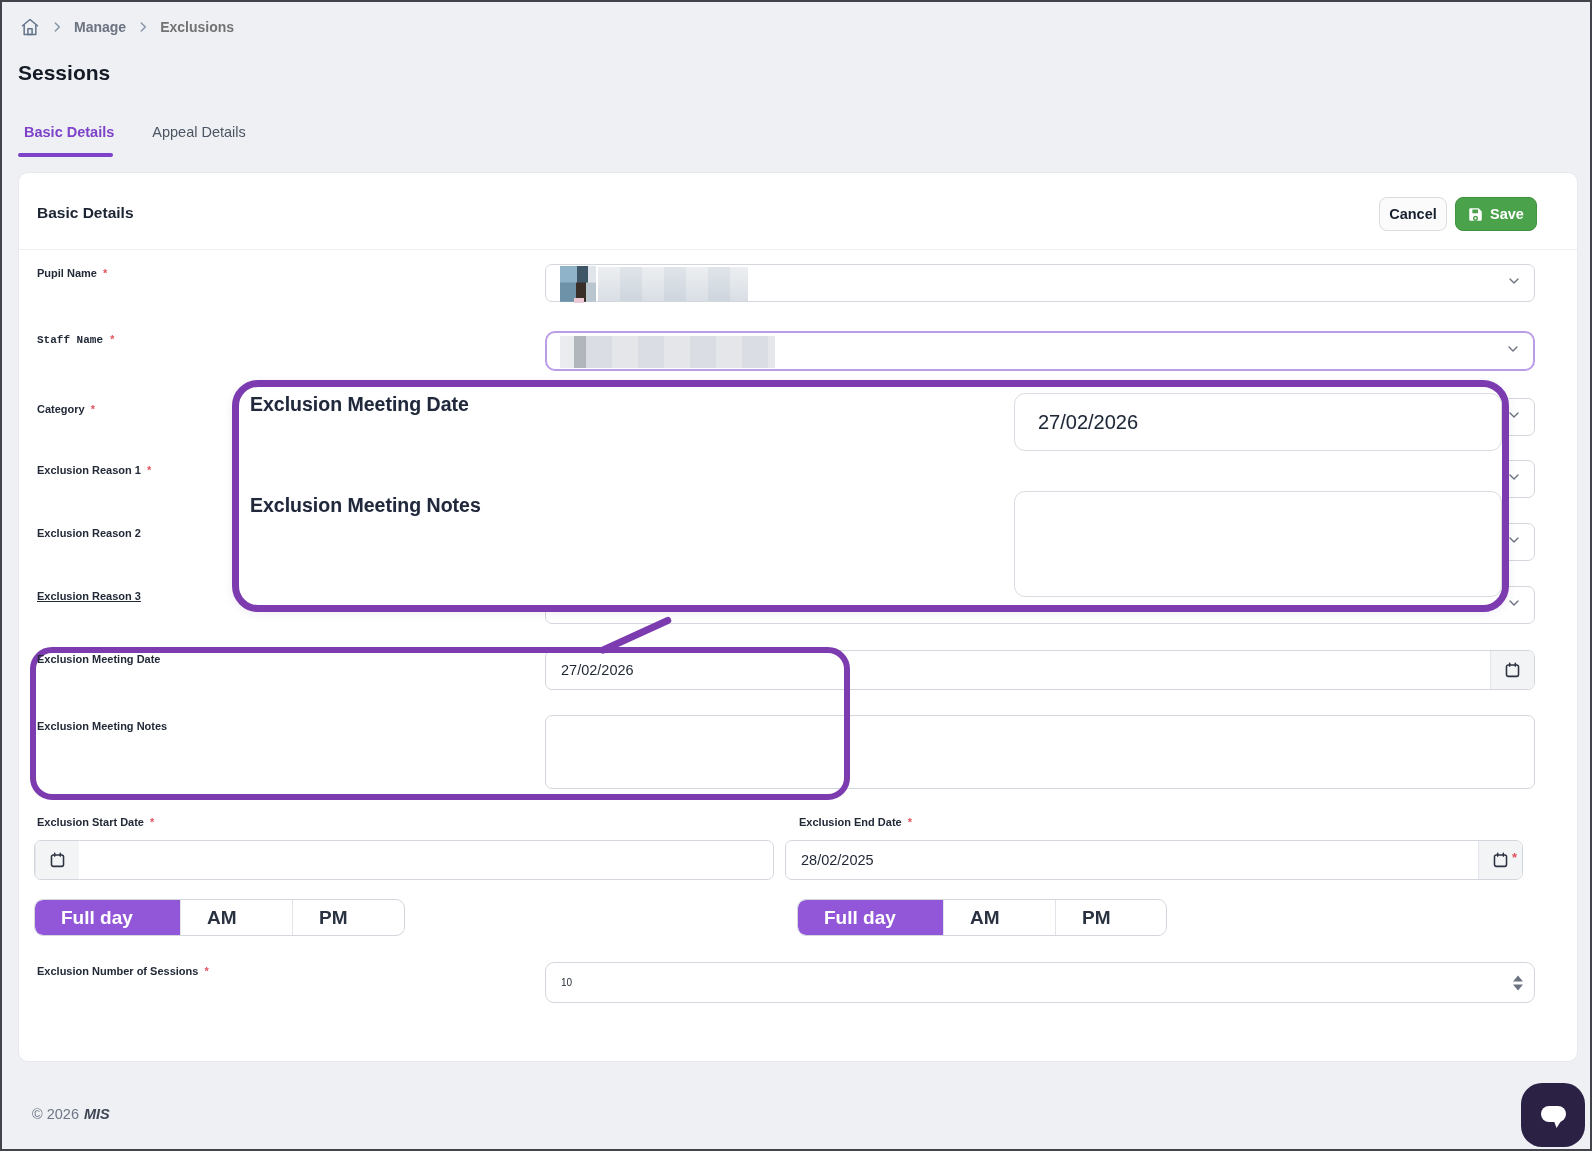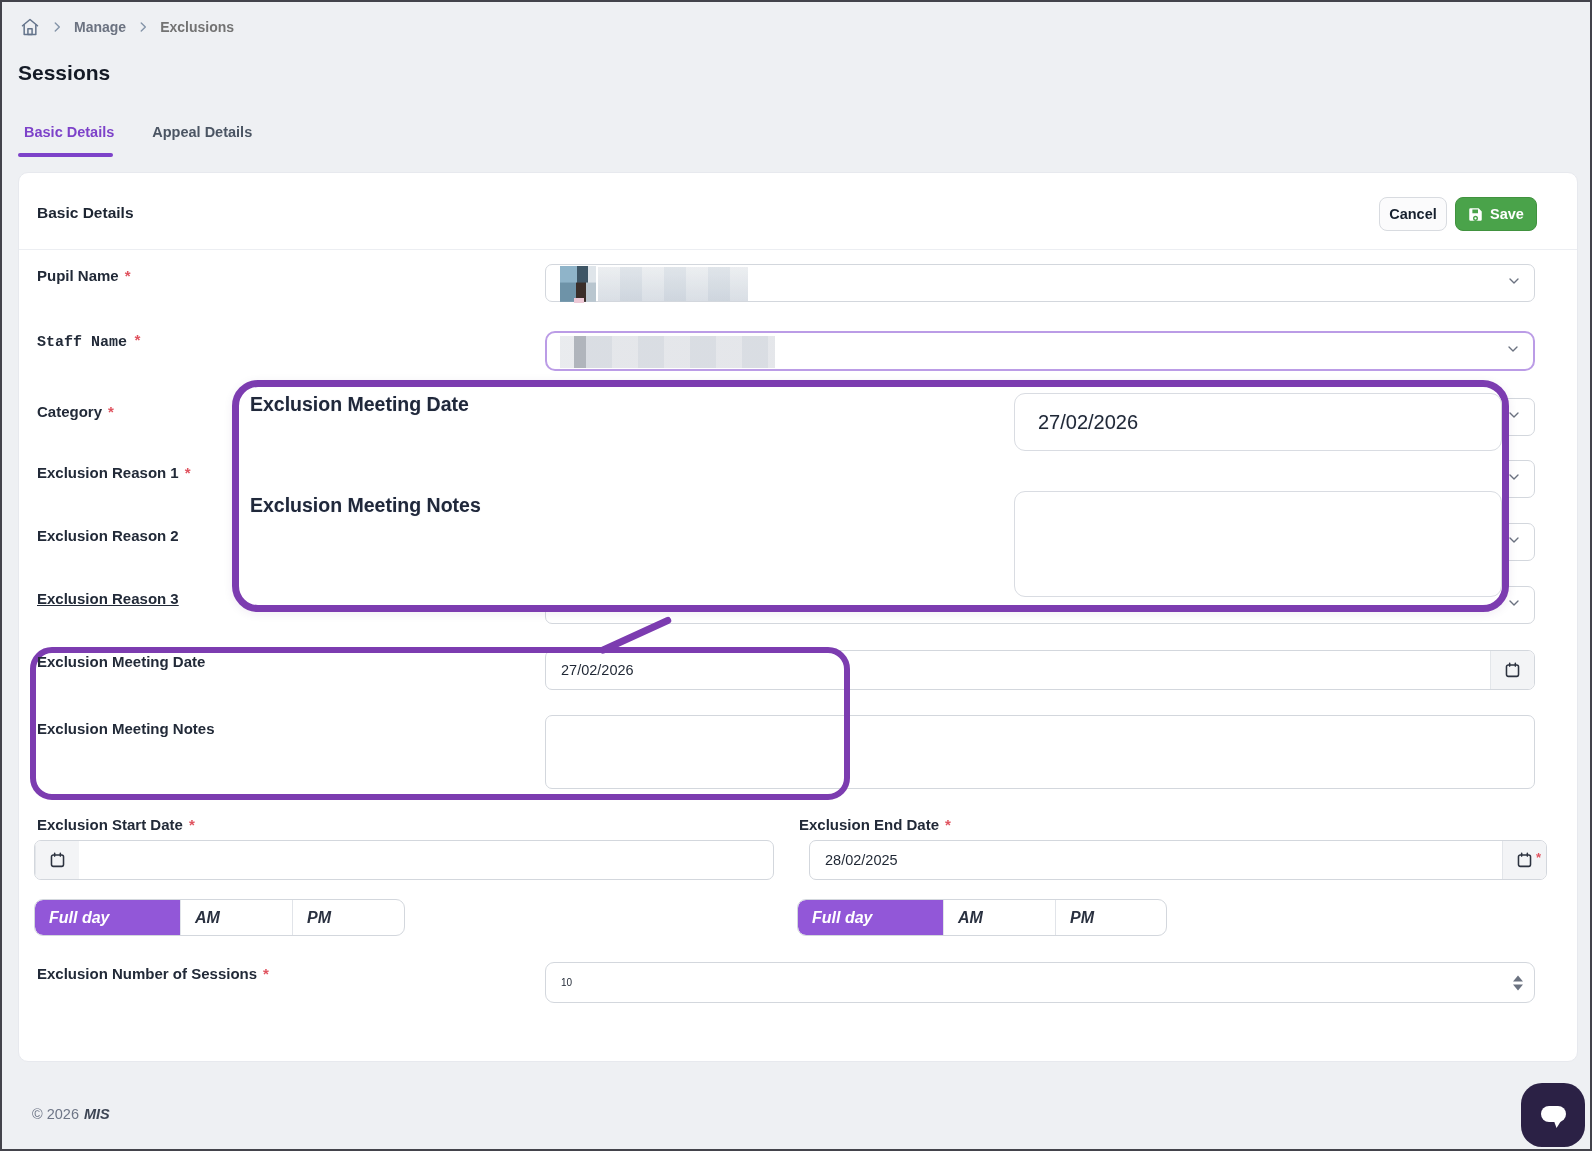--- a/index.html
+++ b/index.html
@@ -18,38 +18,38 @@
   .crumb-bar { left:18px; top:13px; height:24px; display:flex; align-items:center; gap:10px; }
   .crumb-link { font-size:14px; font-weight:600; color:#6b7280; cursor:pointer; }
   .crumb-current { font-size:14px; font-weight:700; color:#737373; cursor:pointer; }
   .crumb-sep svg, .home-ic svg { display:block; }
 
   
   .page-title { left:16px; top:59px; font-size:21px; font-weight:700; color:#141a26; }
   .tabs { left:16px; top:118px; display:flex; gap:26px; }
   .tab { font-size:14.5px; padding:4px 6px 14px 6px; cursor:pointer; }
   .tab.active { color:#7d42c9; font-weight:600; }
-  .tab.inactive { color:#4b5563; font-weight:700; }
+  .tab.inactive { color:#4b5563; font-weight:400; }
   .tab-underline { left:16px; top:151px; width:95px; height:4px; background:#7d42c9; border-radius:3px; }
 
   
   .card { left:16px; top:170px; width:1560px; height:890px; background:#fff;
           border:1px solid #e7e9ee; border-radius:10px; }
   .card-title { left:35px; top:202px; font-size:15.5px; font-weight:600; color:#1c2431; }
   .card-divider { left:17px; top:247px; width:1558px; height:1px; background:#eceef2; }
 
   .btn { display:flex; align-items:center; justify-content:center; gap:7px;
          border-radius:8px; font-size:14.5px; font-weight:600; cursor:pointer; }
   .btn-cancel { left:1377px; top:195px; width:68px; height:34px; background:#fbfbfc;
                 border:1px solid #d8dbe0; color:#16202e; }
   .btn-save { left:1453px; top:195px; width:82px; height:34px; background:#4aa34a;
               border:1px solid #41923f; color:#fff; }
 
   
-  .lbl { font-size:15px; font-weight:700; color:#222a38; }
+  .lbl { font-size:11px; font-weight:700; color:#222a38; }
   .req { color:#e0535f; margin-left:6px; font-weight:700; }
   .select, .inputbox { background:#fff; border:1px solid #d3d7dd; border-radius:7px; }
   .chev { position:absolute; right:12px; top:50%; transform:translateY(-50%); }
   .value-text { font-size:10px; color:#1f2734; padding-left:15px; display:flex; align-items:center; height:100%; }
 
   .sel-pupil   { left:543px; top:262px; width:990px; height:38px; }
   .sel-staff   { left:543px; top:329px; width:990px; height:40px; border:2px solid #bb9ce6; border-radius:10px; }
   .sel-cat     { left:543px; top:396px; width:990px; height:38px; }
   .sel-r1      { left:543px; top:458px; width:990px; height:38px; }
   .sel-r2      { left:543px; top:521px; width:990px; height:38px; }
@@ -70,28 +70,28 @@
                 linear-gradient(90deg,#f5f6f7 0 14px,#b9bdc3 14px 26px,#f0f1f3 26px 100%); background-blend-mode:multiply; }
 
   
   .dategrp { background:#fff; border:1px solid #d3d7dd; border-radius:7px; overflow:hidden; display:flex; }
   .dategrp .dval { flex:1; font-size:14.5px; color:#1f2734; display:flex; align-items:center; padding-left:15px; }
   .calbtn { width:44px; background:#f3f4f6; border-left:1px solid #e3e6ea; display:flex; align-items:center; justify-content:center; cursor:pointer; position:relative; }
   .calbtn .cal-req { position:absolute; right:5px; top:9px; font-size:13px; color:#e0535f; font-weight:700; }
 
   .grp-meetdate { left:543px; top:648px; width:990px; height:40px; }
   .grp-start    { left:32px;  top:838px; width:740px; height:40px; }
-  .grp-end      { left:807px; top:838px; width:738px; height:40px; }
+  .grp-end      { left:783px; top:838px; width:738px; height:40px; }
 
   .notesbox { left:543px; top:713px; width:990px; height:74px; background:#fff;
               border:1px solid #d3d7dd; border-radius:7px; }
 
   
   .toggle { display:flex; border:1px solid #d3d7dd; border-radius:9px; overflow:hidden; background:#fff; height:37px; }
-  .tg-seg { display:flex; align-items:center; padding-left:14px; font-size:16px; font-weight:600; color:#2a3140; cursor:pointer; border-left:1px solid #e1e4e9;font-style:italic; }
+  .tg-seg { display:flex; align-items:center; padding-left:26px; font-size:19px; font-weight:600; color:#2a3140; cursor:pointer; border-left:1px solid #e1e4e9; }
   .tg-seg:first-child { border-left:none; }
   .tg-seg.on { background:#9257d8; color:#fff; font-weight:700; border-radius:8px 0 0 8px; }
   .toggle-start { left:32px; top:897px; width:371px; }
   .toggle-end   { left:795px; top:897px; width:370px; }
   .tg-w1 { width:145px; } .tg-w2 { width:112px; } .tg-w3 { flex:1; }
 
   
   .sessions { left:543px; top:960px; width:990px; height:41px; border-radius:9px; }
   .spinner { position:absolute; right:11px; top:50%; transform:translateY(-50%); display:flex; flex-direction:column; gap:3px; cursor:pointer; }
   .spin-up    { width:0; height:0; border-left:5px solid transparent; border-right:5px solid transparent; border-bottom:6px solid #6b7280; }

